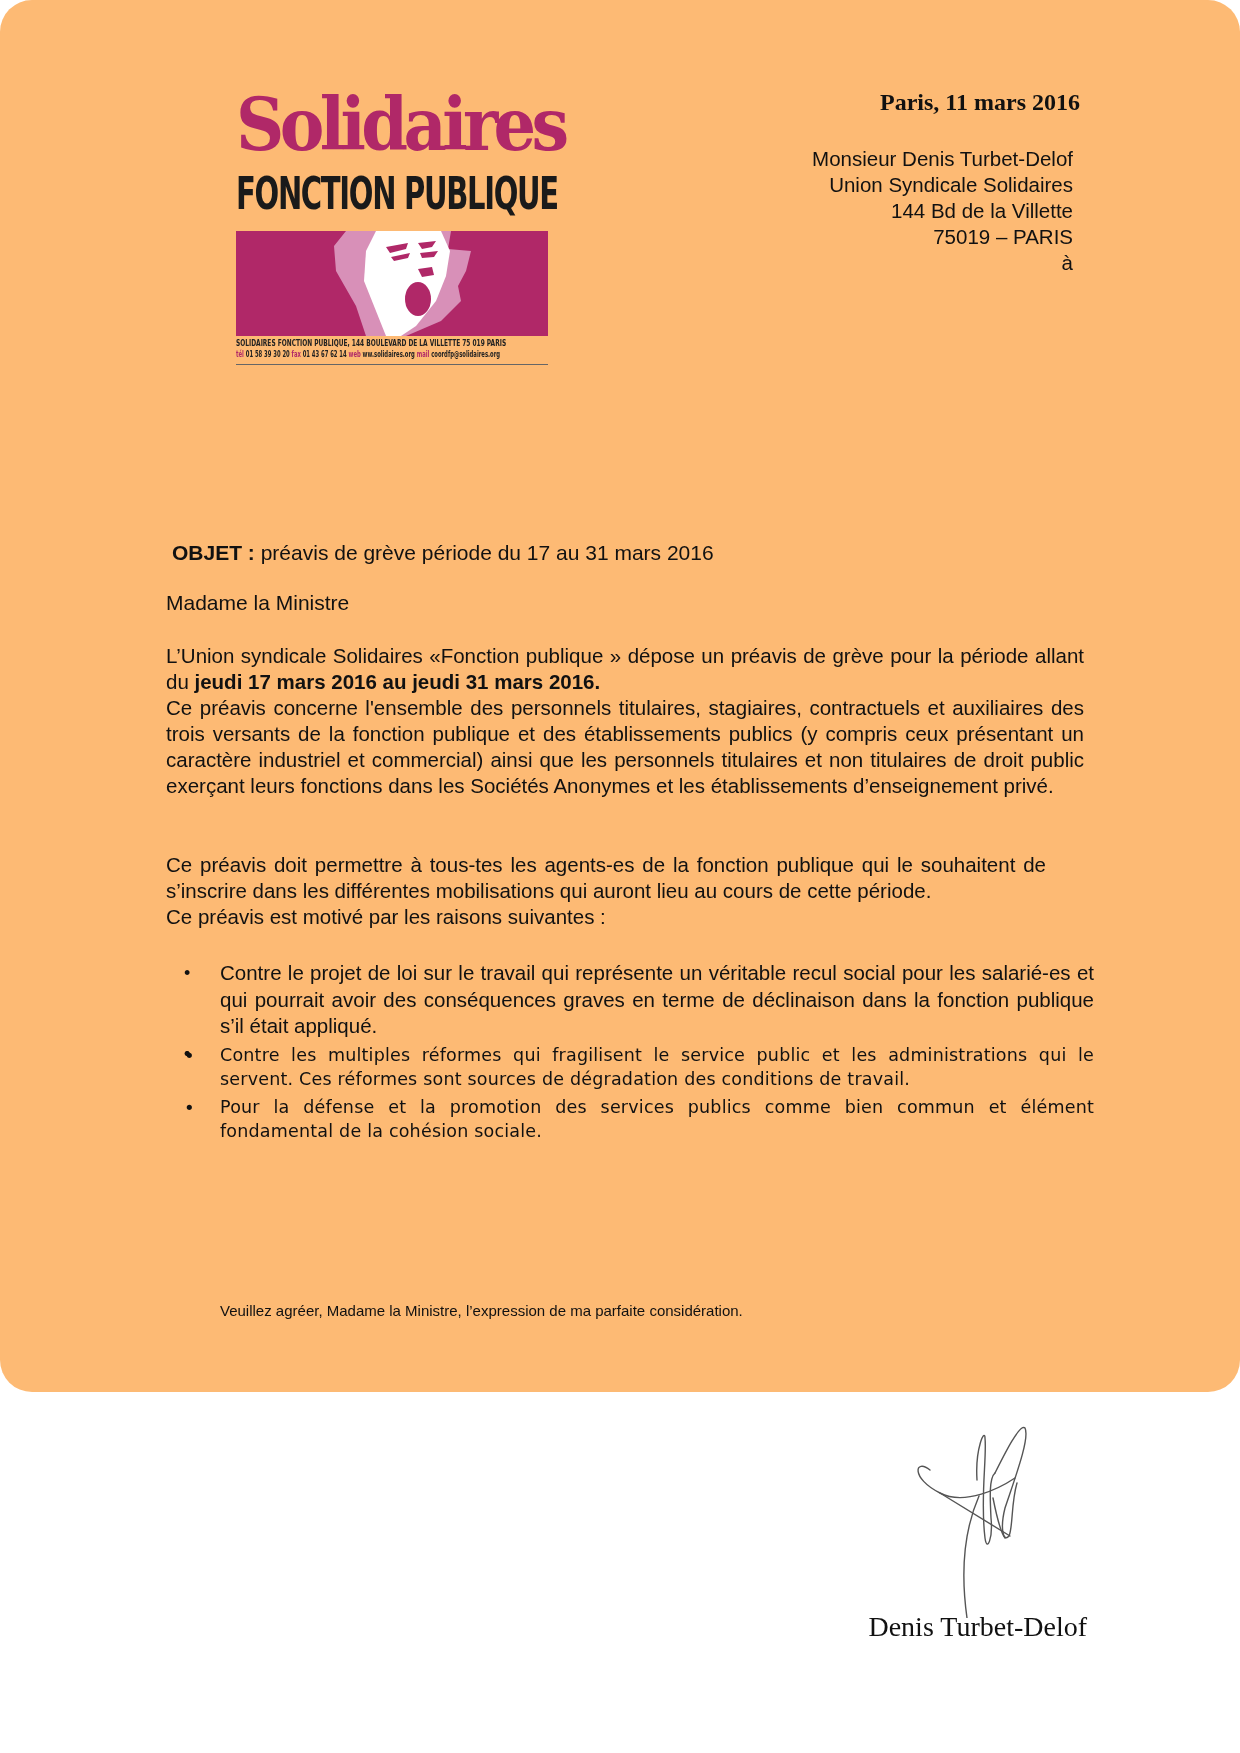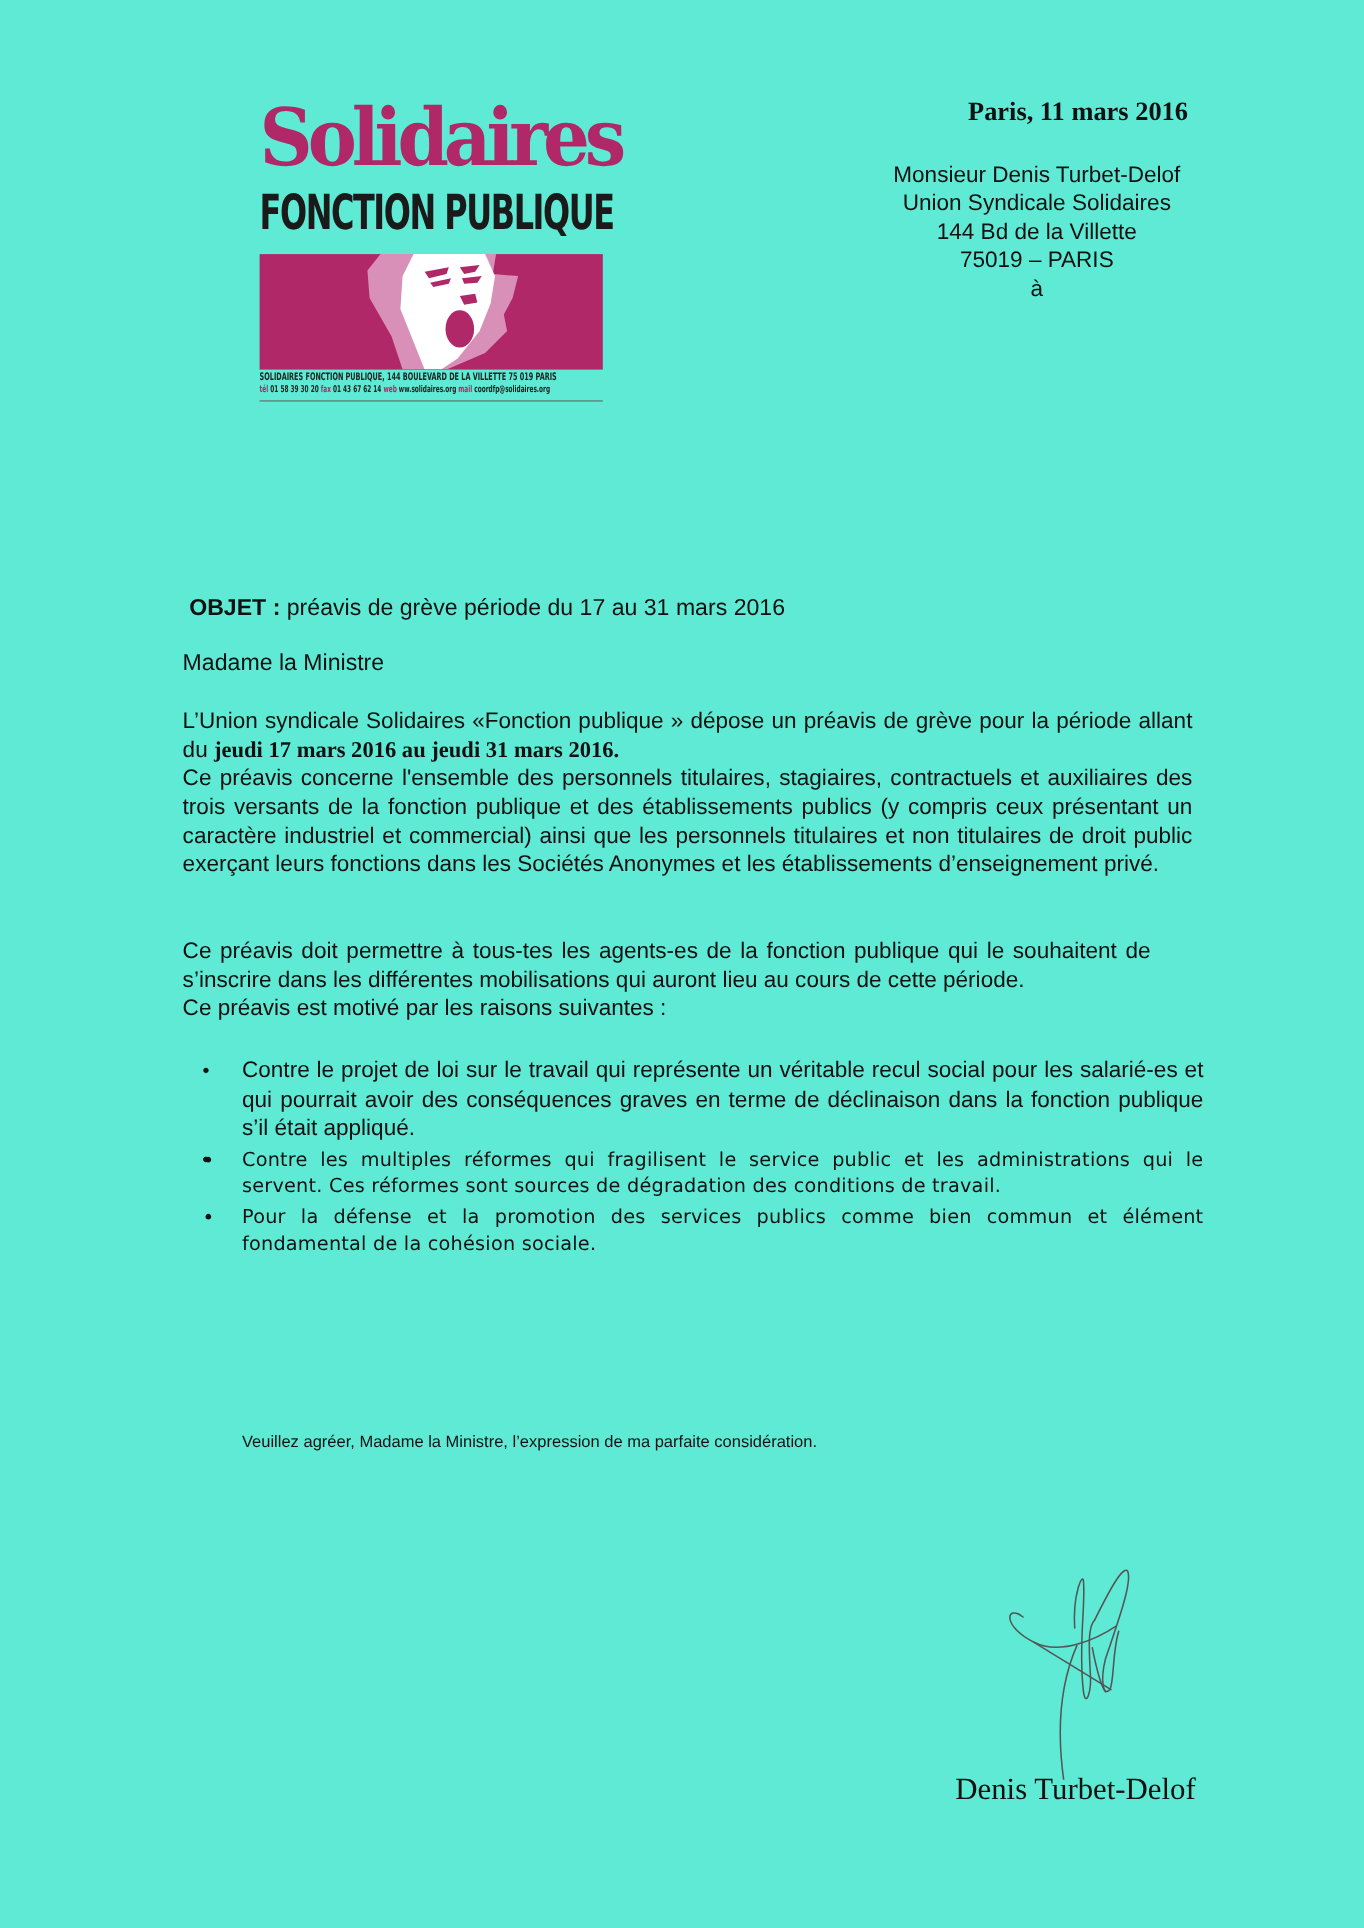--- a/index.html
+++ b/index.html
@@ -1,17 +1,17 @@
 <!DOCTYPE html>
 <html><head>
   <meta charset="utf-8">
   <style>
     html, body { margin: 0; padding: 0; background: #ffffff; }
     body { width: 1240px; height: 1753px; position: relative; overflow: hidden; color: #111; }
-    .page { position: absolute; left: 0; top: 0; width: 1240px; height: 1753px; background: #5eead4; }
+    .page { position: absolute; left: 0; top: 0; width: 1240px; height: 1392px; background: #fdba74; border-radius: 32px; }
 
     
     .logo { position: absolute; left: 236px; top: 86px; width: 312px; height: 280px; }
     .logo-title { position: absolute; left: 0; top: 0; width: 312px; height: 78px;
       font-family: "DejaVu Serif", serif; font-weight: bold; color: #B02868;
       font-size: 72px; line-height: 78px; letter-spacing: -5px; white-space: nowrap;
       transform: scaleX(0.93); transform-origin: left top; }
     .logo-sub { position: absolute; left: 0; top: 80px; width: 312px; height: 56px;
       font-family: "DejaVu Sans", sans-serif; font-weight: bold; color: #1a1a1a;
       font-size: 44px; line-height: 56px; white-space: nowrap; letter-spacing: -2px;
@@ -27,31 +27,31 @@
     .logo-contact .pk { color: #B02868; }
     .logo-rule { position: absolute; left: 0; top: 278px; width: 312px; height: 1px; background: #666; }
 
     
     .date { position: absolute; right: 160px; top: 88px; font-family: "Liberation Serif", serif;
       font-weight: bold; font-size: 24px; line-height: 28px; text-align: right; }
     .addr-block { position: absolute; right: 167px; text-align: right; font-family: "Liberation Sans", sans-serif;
       font-size: 20.5px; }
     .addr-from { top: 146px; line-height: 26px; }
     .addr-to { top: 302px; line-height: 22.5px; font-size: 19.5px; }
-    .addr-block div { white-space: nowrap; text-align: center; }
+    .addr-block div { white-space: nowrap; }
 
     
     .body-text { font-family: "Liberation Sans", sans-serif; font-size: 20.5px; color: #111; }
     .objet { position: absolute; left: 172px; top: 540px; font-size: 21px; line-height: 26px; white-space: nowrap; }
     .objet b { font-weight: bold; }
     .salutation { position: absolute; left: 166px; top: 590px; font-size: 21px; line-height: 26px; }
     .para { position: absolute; left: 166px; width: 918px; text-align: justify; line-height: 26px; }
     .para1 { top: 643px; }
     .para2 { top: 852px; width: 880px; }
-    .bold { font-weight: bold; font-family: Liberation Serif, serif; }
+    .bold { font-weight: bold; }
 
     .reasons { position: absolute; left: 166px; top: 960px; width: 928px; margin: 0; padding: 0; list-style: none; }
     .reasons li { position: relative; padding-left: 54px; text-align: justify; line-height: 26.5px; margin-bottom: 1px; }
     .reasons li .bullet { position: absolute; left: 18px; top: 0; font-size: 18px; }
     .reasons li.alt { font-family: "DejaVu Sans", sans-serif; font-size: 17.5px; line-height: 24.5px; margin-top: 3px; letter-spacing: 0.2px; }
     .reasons li.alt .bullet { top: 1px; }
 
     .closing { position: absolute; left: 220px; top: 1298px; font-size: 15px; line-height: 26px; white-space: nowrap; }
     .for-union { position: absolute; left: 470px; top: 1377px; font-size: 21px; line-height: 26px; white-space: nowrap; }
 

